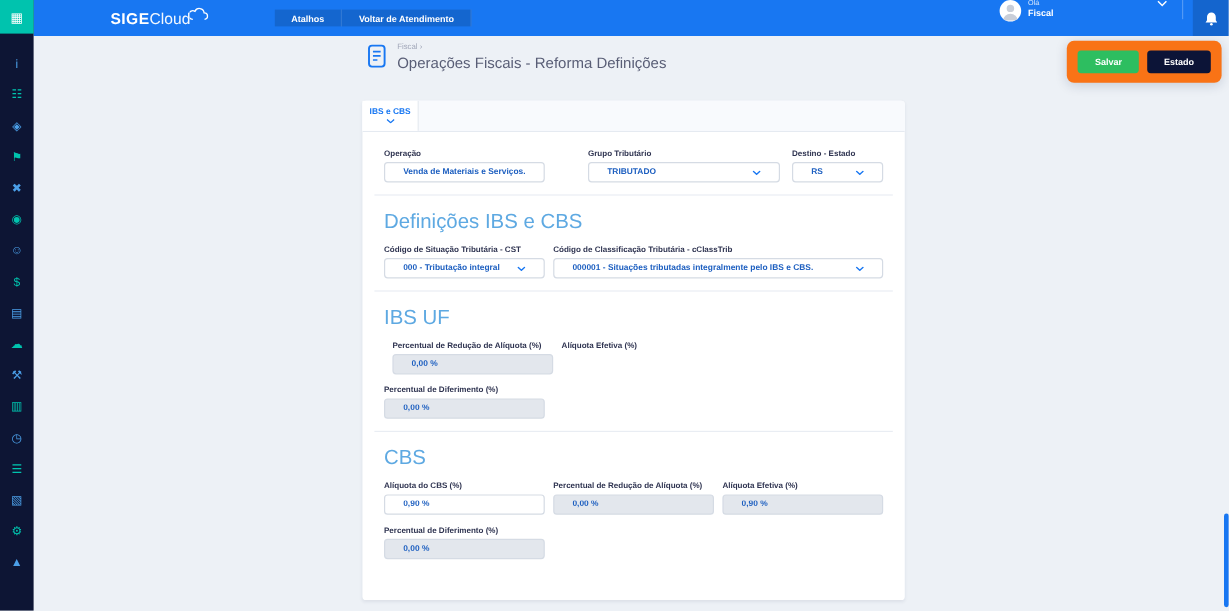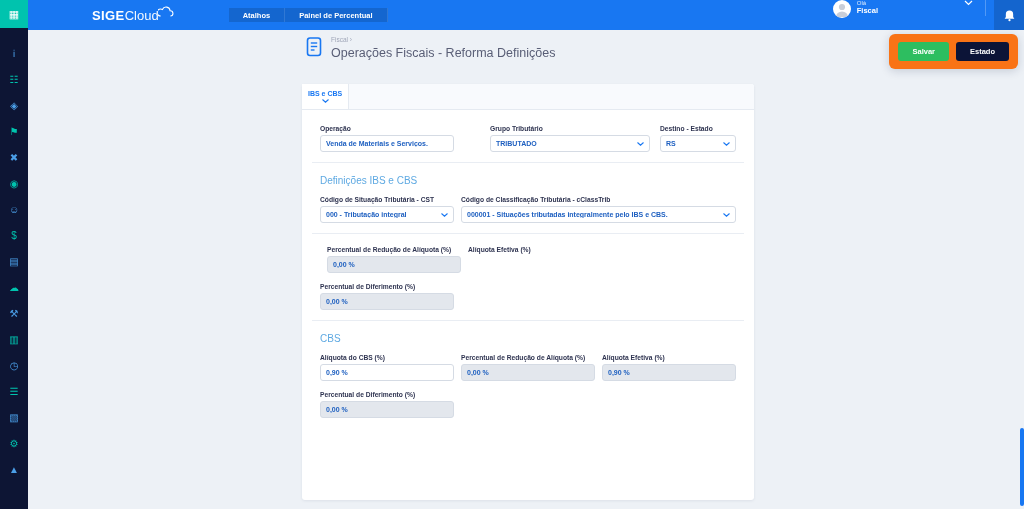--- a/index.html
+++ b/index.html
@@ -81,28 +81,28 @@
     min-width: 46px; background: #fff; border-right: 1px solid #e5eaf1;
     display: flex; flex-direction: column; align-items: center; justify-content: center;
     gap: 2px; font-size: 7px; font-weight: 700; color: #1877f2; cursor: pointer; padding: 0 6px;
   }
   .card-body { padding: 15px 18px 0; }
   .row { display: flex; margin-bottom: 10px; }
   .field { display: flex; flex-direction: column; }
   .label { font-size: 6.7px; font-weight: 700; color: #2e3350; margin-bottom: 3px; white-space: nowrap; }
   .input {
     height: 17px; border: 1px solid #d5dbe4; border-radius: 3px; background: #fff;
-    font-size: 7px; font-weight: 700; color: #1d5fc0; padding: 0 5px;
+    font-size: 7px; font-weight: 700; color: #1d5fc0; padding: 0 15px;
     font-family: inherit; width: 100%;
   }
   .input.disabled, .input:disabled { background: #e3e7ed; }
   .selectbox { position: relative; display: flex; align-items: center; justify-content: space-between; cursor: pointer; }
   .selectbox .val { overflow: hidden; white-space: nowrap; }
   .divider { border: none; border-top: 1px solid #e9edf3; margin: 3px -8px 12px; }
-  .section-title { font-size: 10px; font-weight: 400; color: #5ea9e2; margin: 4px 0 10px; }
+  .section-title { font-size: 17px; font-weight: 400; color: #5ea9e2; margin: 4px 0 10px; }
 
   .w-op  { width: 134px; }
   .w-gr  { width: 160px; margin-left: 36px; }
   .w-de  { width: 76px;  margin-left: auto; }
   .w-cst { width: 134px; }
   .w-cc  { flex: 1; margin-left: 7px; }
   .w-std { width: 134px; }
   .ml7   { margin-left: 7px; }
 
   .scroll-thumb {
@@ -176,21 +176,21 @@
       <span class="cloud">Cloud</span>
     <svg width="16" height="13" viewBox="0 0 18 14">
         <path d="M3 11 a4 4 0 1 1 2 -7.4 a4.5 4.5 0 0 1 8.6 1.4 a3 3 0 0 1 .4 6" fill="none" stroke="#ffffff" stroke-width="1.2"></path>
       </svg>
   </div>
   <div class="nav">
     <div class="nav-item">
         <span>Atalhos</span>
       </div>
     <div class="nav-item">
-        <span>Painel de Percentual</span>
+        <span>Voltar de Atendimento</span>
       </div>
   </div>
   <div class="user-zone">
     <div class="avatar">
       <svg width="18" height="18" viewBox="0 0 18 18">
           <circle cx="9" cy="7" r="3.1" fill="#c9ced8"></circle>
           <path d="M3 17 a6 5.5 0 0 1 12 0 z" fill="#c9ced8"></path>
         </svg>
     </div>
     <div class="user-text">
@@ -287,20 +287,21 @@
           <div class="input selectbox">
             <span class="val">000001 - Situações tributadas integralmente pelo IBS e CBS.</span>
             <svg width="7" height="4" viewBox="0 0 7 4">
                 <polyline points="0.5,0.5 3.5,3.2 6.5,0.5" fill="none" stroke="#1877f2" stroke-width="1.1"></polyline>
               </svg>
           </div>
         </div>
       </div>
 
       <hr class="divider">
+      <h3 class="section-title">IBS UF</h3>
 
       <div class="row">
         <div class="field w-std ml7">
           <div class="label">Percentual de Redução de Alíquota (%)</div>
           <input class="input disabled" disabled="" value="0,00 %" style="">
         </div>
         <div class="field w-std ml7">
           <div class="label">Alíquota Efetiva (%)</div>
         </div>
       </div>

